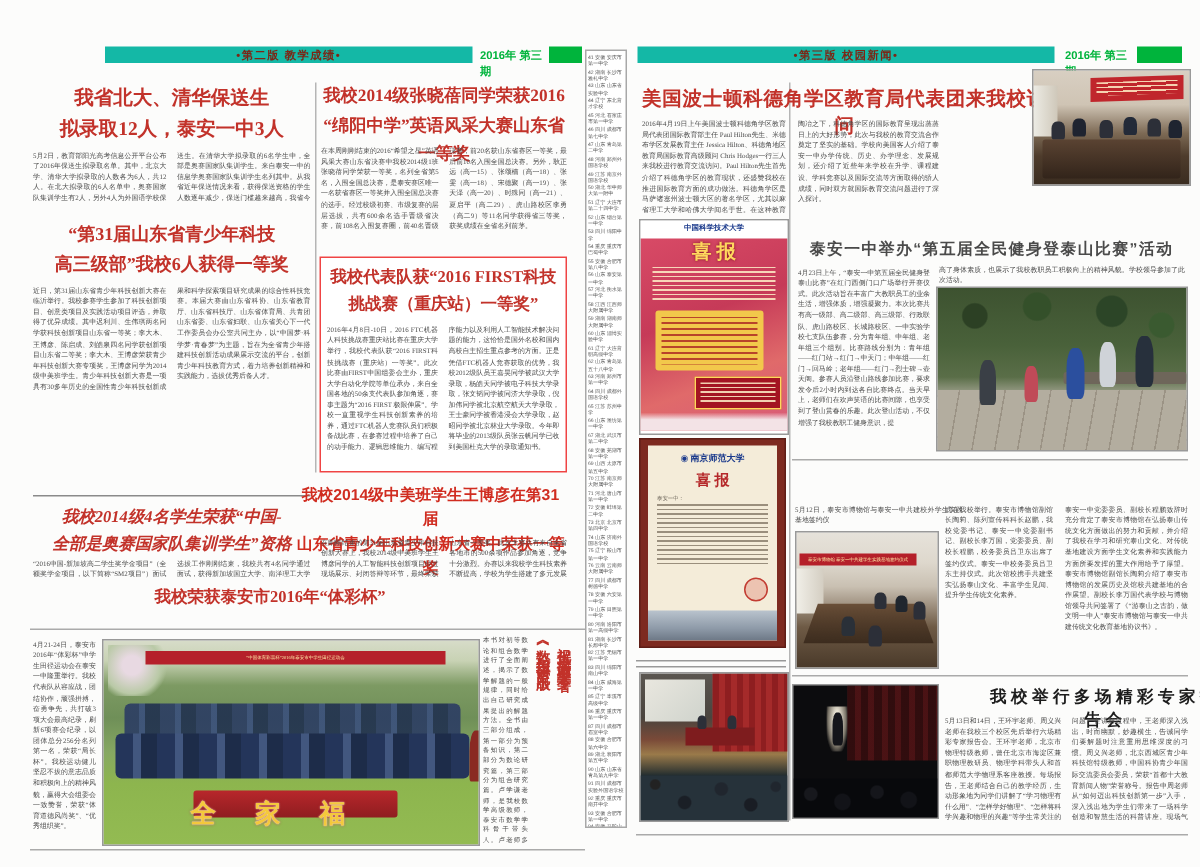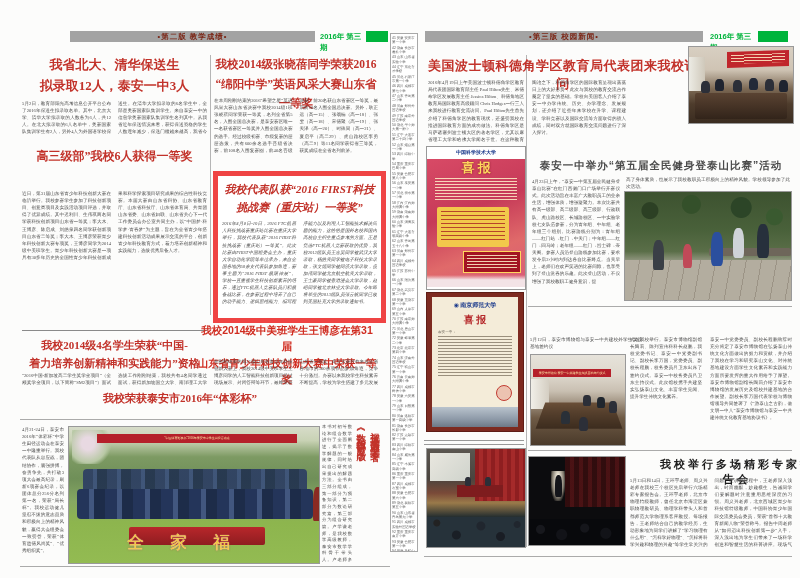--- a/index.html
+++ b/index.html
@@ -1,51 +1,51 @@
 <!DOCTYPE html>
 <html><head>
 <meta charset="utf-8">
 <style>
   html,body{margin:0;padding:0;background:#e8e8e6;}
   #canvas{position:relative;width:800px;height:578px;background:#fcfcfb;overflow:hidden;
           font-family:"Liberation Serif","DejaVu Serif",serif;-webkit-text-size-adjust:none;}
   .abs{position:absolute;}
   
-  .gbar{background:#a3a3a3;color:#7b2616;font-weight:bold;font-size:7.5px;line-height:11px;
+  .gbar{background:#14b8a6;color:#7b2616;font-weight:bold;font-size:7.5px;line-height:11px;
         text-align:center;font-family:"Liberation Sans","DejaVu Sans",sans-serif;letter-spacing:1px;}
   .gblock{background:#00b43c;}
   .issue{color:#00b43c;font-weight:bold;font-size:7.5px;line-height:11px;
          font-family:"Liberation Sans","DejaVu Sans",sans-serif;}
   
   .hl{font-weight:bold;text-align:center;}
   .hl-red{color:#c2322a;}
   .hl-black{color:#1c1c1c;}
   .hl-sans{font-family:"Liberation Sans","DejaVu Sans",sans-serif;}
   .hl-gray{color:#4a4a4a;}
   
   .btx{font-size:4.6px;line-height:1.55;color:#4a4a4a;text-align:justify;overflow:hidden;}
   .cols2{column-count:2;column-gap:7px;}
   .rule-h{background:#8a8a8a;height:1px;}
   .rule-v{background:#b5b5b5;width:1px;}
-  .box{border:5px solid #ef4444;font-style:italic;}
+  .box{border:1px solid #ef4444;}
   
   .vhl{writing-mode:vertical-rl;font-size:9.5px;font-weight:bold;color:#c2322a;
        line-height:1.35;letter-spacing:2px;}
   .vhl div{margin:0 1px;}
   
   .strip{border:1px solid #a8a8a8;background:#fff;font-size:3.4px;line-height:1.25;color:#5a5a5a;
          font-family:"Liberation Sans","DejaVu Sans",sans-serif;padding:2px 1px;overflow:hidden;}
   .strip div{margin-bottom:1.2px;}
   
   .photo{border:1px solid #999;overflow:hidden;}
   .banner{position:absolute;background:#b5202a;color:#ffe9a8;font-size:3px;line-height:1;
           text-align:center;overflow:hidden;white-space:nowrap;}
   .sil{position:absolute;background:#2c2f38;border-radius:40% 40% 20% 20%;}
   .caption-gold{position:absolute;color:#f4c83c;text-shadow:0 0 1px #fff,0 0 2px #a33;
-          font-weight:normal;letter-spacing:26px;font-size:17px;}
+          font-weight:bold;letter-spacing:26px;font-size:17px;}
   .tinylines{background:repeating-linear-gradient(#9a8f7d 0 1px,transparent 1px 3px);}
   .tinylines-w{background:repeating-linear-gradient(rgba(255,240,200,.85) 0 1px,transparent 1px 3px);}
 </style>
 </head>
 <body>
 
 <div id="canvas">
 
   <div class="abs gbar" style="left:70px;top:31px;width:245px;height:11px;"><span>•第二版 教学成绩•</span></div>
   <div class="abs issue" style="left:320px;top:31px;width:44px;height:11px;">2016年 第三期</div>
@@ -55,29 +55,30 @@
   <div class="abs issue" style="left:710px;top:31px;width:44px;height:11px;">2016年 第三期</div>
   <div class="abs gblock" style="left:758px;top:31px;width:30px;height:11px;"></div>
 
   <div class="abs hl hl-red" style="left:22px;top:55px;width:185px;font-size:13px;line-height:1.6;">
     <div>我省北大、清华保送生</div>
     <div>拟录取12人，泰安一中3人</div>
   </div>
   <div class="abs btx cols2" style="left:22px;top:100px;width:185px;height:42px;">5月2日，教育部阳光高考信息公开平台公布了2016年保送生拟录取名单。其中，北京大学、清华大学拟录取的人数各为6人，共12人。在北大拟录取的6人名单中，奥赛国家队集训学生有2人，另外4人为外国语学校保送生。在清华大学拟录取的6名学生中，全部是奥赛国家队集训学生。来自泰安一中的信息学奥赛国家队集训学生名列其中。从我省近年保送情况来看，获得保送资格的学生人数逐年减少，保送门槛越来越高，我省今年仅有12名学生获得北大、清华保送资格，泰安一中占3人。</div>
 
   <div class="abs hl hl-red" style="left:22px;top:147px;width:185px;font-size:12px;line-height:1.65;">
+    <div>“第31届山东省青少年科技</div>
     <div>高三级部”我校6人获得一等奖</div>
   </div>
   <div class="abs btx cols2" style="left:22px;top:190px;width:185px;height:136px;">近日，第31届山东省青少年科技创新大赛在临沂举行。我校参赛学生参加了科技创新项目、创意类项目及实践活动项目评选，并取得了优异成绩。其中迟利川、生伟琪两名同学获科技创新项目山东省一等奖；李大木、王博彦、陈启成、刘皓泉四名同学获创新项目山东省二等奖；李大木、王博彦荣获青少年科技创新大赛专项奖，王博彦同学为2014级中美班学生。青少年科技创新大赛是一项具有30多年历史的全国性青少年科技创新成果和科学探索项目研究成果的综合性科技竞赛。本届大赛由山东省科协、山东省教育厅、山东省科技厅、山东省体育局、共青团山东省委、山东省妇联、山东省关心下一代工作委员会办公室共同主办，以“中国梦·科学梦·青春梦”为主题，旨在为全省青少年搭建科技创新活动成果展示交流的平台，创新青少年科技教育方式，着力培养创新精神和实践能力，选拔优秀后备人才。</div>
 
   <div class="abs rule-h" style="left:22px;top:330px;width:185px;"></div>
 
-  <div class="abs hl hl-red" style="left:22px;top:336px;width:185px;font-size:11px;line-height:1.65;">
+  <div class="abs hl hl-red" style="left:22px;top:336px;width:185px;font-size:11px;line-height:1.65;font-style:italic;">
     <div>我校2014级4名学生荣获“中国-</div>
-    <div>着力培养创新精神和实践能力”资格</div>
+    <div>全部是奥赛国家队集训学生”资格</div>
   </div>
   <div class="abs btx cols2" style="left:22px;top:372px;width:185px;height:18px;">“2016中国-新加坡高二学生奖学金项目”（全额奖学金项目，以下简称“SM2项目”）面试选拔工作刚刚结束，我校共有4名同学通过面试，获得新加坡国立大学、南洋理工大学等高校录取资格，录取人数名列全省第二。全省仅省实验中学、济南外国语、山师大附中、烟台二中、潍坊一中、淄博实验中学和泰安第一中学等学校的学生获得面试资格。“SM2项目”的报名考试分为笔试和面试两部分。笔试包括语文、数学及英文测试，笔试的命题、阅卷、监考工作均由新加坡教育部负责；面试官由新加坡南洋理工大学、新加坡国立大学、新加坡科技与设计大学的教授和新加坡教育部官员担任。</div>
 
   <div class="abs rule-v" style="left:210px;top:55px;height:260px;"></div>
 
   <div class="abs hl hl-red" style="left:214px;top:55px;width:164px;font-size:11.5px;line-height:1.7;">
     <div>我校2014级张晓蓓同学荣获2016</div>
     <div>“绵阳中学”英语风采大赛山东省一等奖</div>
   </div>
   <div class="abs btx cols2" style="left:214px;top:97px;width:164px;height:70px;">在本周刚刚结束的2016“希望之星”英语风采大赛山东省决赛中我校2014级1班张晓蓓同学荣获一等奖，名列全省第5名，入围全国总决赛，是泰安赛区唯一一名获省赛区一等奖并入围全国总决赛的选手。经过校级初赛、市级复赛的层层选拔，共有600余名选手晋级省决赛，前108名入围复赛圈，前40名晋级决赛，前20名获山东省赛区一等奖，最后前10名入围全国总决赛。另外，耿正远（高一15）、张颂楠（高一18）、张雯（高一18）、宋德聚（高一19）、张天泽（高一20）、时殊同（高一21）、夏启平（高二29）、虎山路校区李勇（高二9）等11名同学获得省三等奖，获奖成绩在全省名列前茅。</div>

